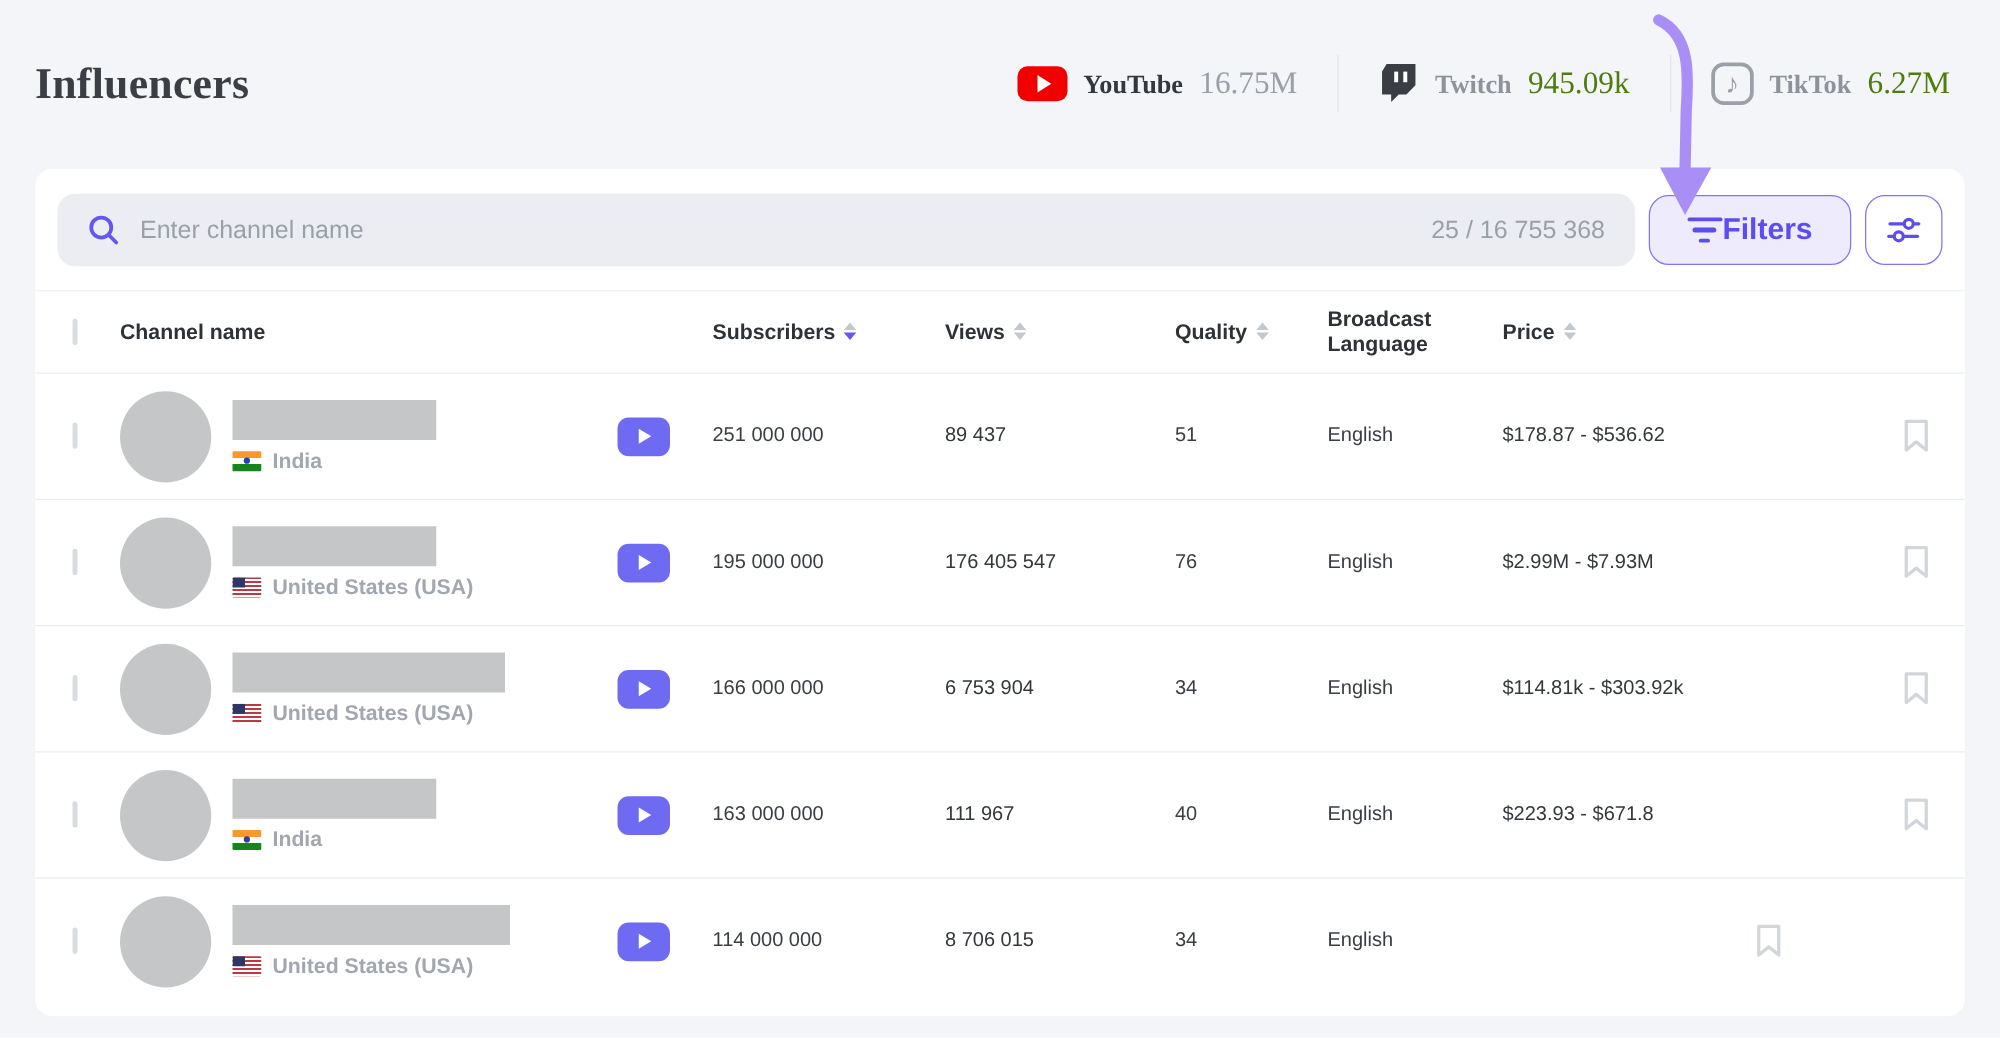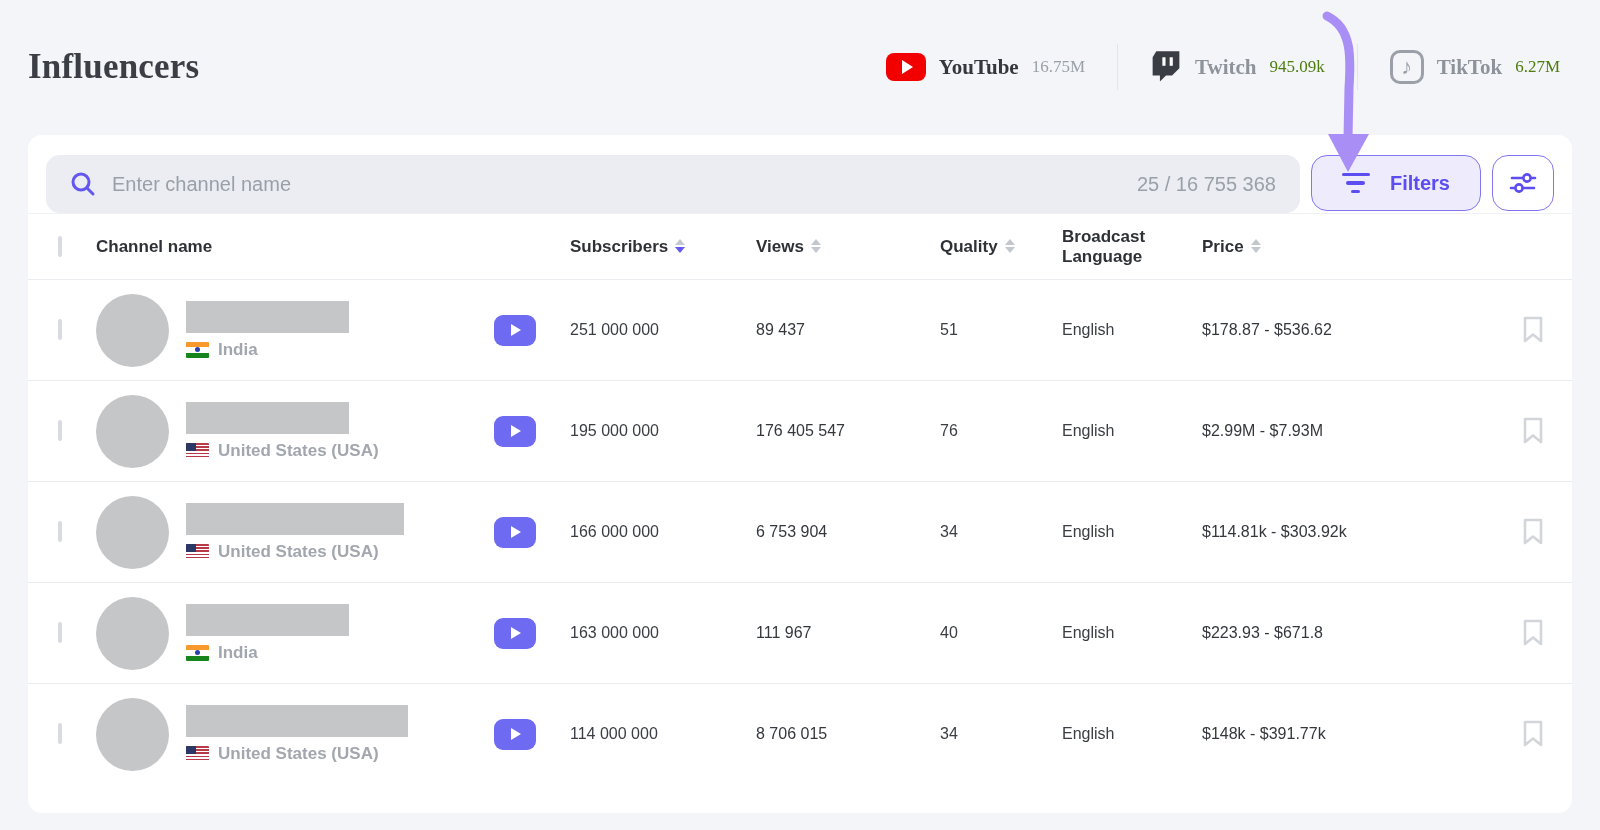--- a/index.html
+++ b/index.html
@@ -5,47 +5,47 @@
   * { margin:0; padding:0; box-sizing:border-box; }
   html,body { width:1600px; height:830px; overflow:hidden; }
   body { background:#f4f5f9; font-family:"Liberation Sans", sans-serif; color:#35383e; position:relative; }
 
   
   .topbar { display:flex; align-items:center; padding:44px 40px 0 28px;font-family:Liberation Serif, serif; }
   .page-title { font-size:35px; font-weight:800; color:#3b3e45; letter-spacing:.2px; }
   .platforms { margin-left:auto; display:flex; align-items:center; }
   .ptab { display:flex; align-items:center; gap:13px; cursor:pointer; }
   .ptab .plabel { font-size:21px; font-weight:700; }
-  .ptab .pcount { font-size:17px; font-weight:400; }
+  .ptab .pcount { font-size:25px; font-weight:400; }
   .ptab-youtube .plabel { color:#34373d; }
   .ptab-youtube .pcount { color:#9aa0a8; }
   .ptab-dim .plabel { color:#8e939b; }
   .ptab-dim .pcount { color:#4d7c0f; }
   .pdivider { width:1px; height:46px; background:#e2e4e9; margin:0 32px; }
   .yt-badge { width:40px; height:28px; background:#f20000; border-radius:8px; display:flex; align-items:center; justify-content:center; }
   .yt-badge .tri { width:0; height:0; border-left:11px solid #fff; border-top:7px solid transparent; border-bottom:7px solid transparent; margin-left:3px; }
   .tiktok-badge { width:34px; height:34px; border:3px solid #9b9fa7; border-radius:10px; display:flex; align-items:center; justify-content:center; color:#9b9fa7; font-size:22px; font-weight:700; }
 
   
   .card { position:absolute; left:28px; top:135px; width:1544px; height:678px; background:#fff; border-radius:14px; }
 
-  .toolbar { display:flex; align-items:flex-start; padding:20px 18px 0 18px; gap:11px; }
+  .toolbar { display:flex; align-items:center; padding:20px 18px 0 18px; gap:11px; }
   .searchbox { flex:1; height:58px; background:#ebedf3; border-radius:14px; display:flex; align-items:center; padding:0 24px; gap:16px; }
   .searchbox input { flex:1; border:none; outline:none; background:transparent; font-size:20px; font-family:"Liberation Sans", sans-serif; color:#3c3f45; }
   .searchbox input::placeholder { color:#9aa0a8; }
   .search-counter { font-size:20px; color:#9aa0a8; white-space:nowrap; }
-  .filters-btn { height:56px; padding:0 30px; border-radius:16px; background:#edebfc; border:1px solid #8276f3; color:#5c4df0; font-size:20px; font-weight:700; display:flex; align-items:center; gap:20px; cursor:pointer; }
+  .filters-btn { height:56px; padding:0 30px; border-radius:16px; background:#edebfc; border:1px solid #8276f3; color:#5c4df0; font-size:24px; font-weight:700; display:flex; align-items:center; gap:0; cursor:pointer; }
   .filter-bars { display:flex; flex-direction:column; align-items:center; gap:5px; }
   .filter-bars i { display:block; height:3.5px; border-radius:2px; background:#5c4df0; }
   .filter-bars i:nth-child(1){ width:28px; } .filter-bars i:nth-child(2){ width:19px; } .filter-bars i:nth-child(3){ width:9px; }
   .adv-btn { width:62px; height:56px; border-radius:16px; background:#fff; border:1px solid #8276f3; display:flex; align-items:center; justify-content:center; cursor:pointer; }
 
   
   .tgrid { display:grid; grid-template-columns:68px 398px 76px 186px 184px 122px 140px 252px 1fr; align-items:center; }
-  .thead { height:66px; border-top:1px solid #f0f1f4; }
+  .thead { height:66px; margin-top:19px; border-top:1px solid #f0f1f4; }
   .th { font-size:17px; font-weight:700; color:#2e3136; display:flex; align-items:center; gap:7px; line-height:1.15; }
   .sort { display:flex; flex-direction:column; gap:2px; }
   .sort i { width:0; height:0; border-left:5px solid transparent; border-right:5px solid transparent; display:block; }
   .sort .up { border-bottom:6px solid #c3c7ce; }
   .sort .dn { border-top:6px solid #c3c7ce; }
   .sort.active .dn { border-top-color:#6457f0; }
   .checkbox { width:26px; height:26px; border:2px solid #d8dbe1; border-radius:7px; background:#fff; margin-left:30px; cursor:pointer; }
   .row { height:101px; border-top:1px solid #ecedf1; cursor:pointer; }
   .channel-cell { display:flex; align-items:center; gap:17px; }
   .avatar { width:73px; height:73px; border-radius:50%; background:#c5c6c8; flex:none; }
@@ -316,21 +316,20 @@
     </div>
     <div>
           <span class="play-btn">
             <span class="tri"></span>
           </span>
         </div>
     <div class="cell">114 000 000</div>
     <div class="cell bold">8 706 015</div>
     <div class="cell">34</div>
     <div class="cell">English</div>
-    <div class="cell bold">$148k - $391.77k</div>
     <div class="bookmark-cell">
       <span style="display:flex;">
         <svg width="22" height="28" viewBox="0 0 22 28" fill="none">
           <path d="M3 2 H19 V25 L11 18.5 L3 25 Z" stroke="#d2d5da" stroke-width="2.6" stroke-linejoin="round"></path>
         </svg>
       </span>
     </div>
   </div>
 </div>
 </div>

